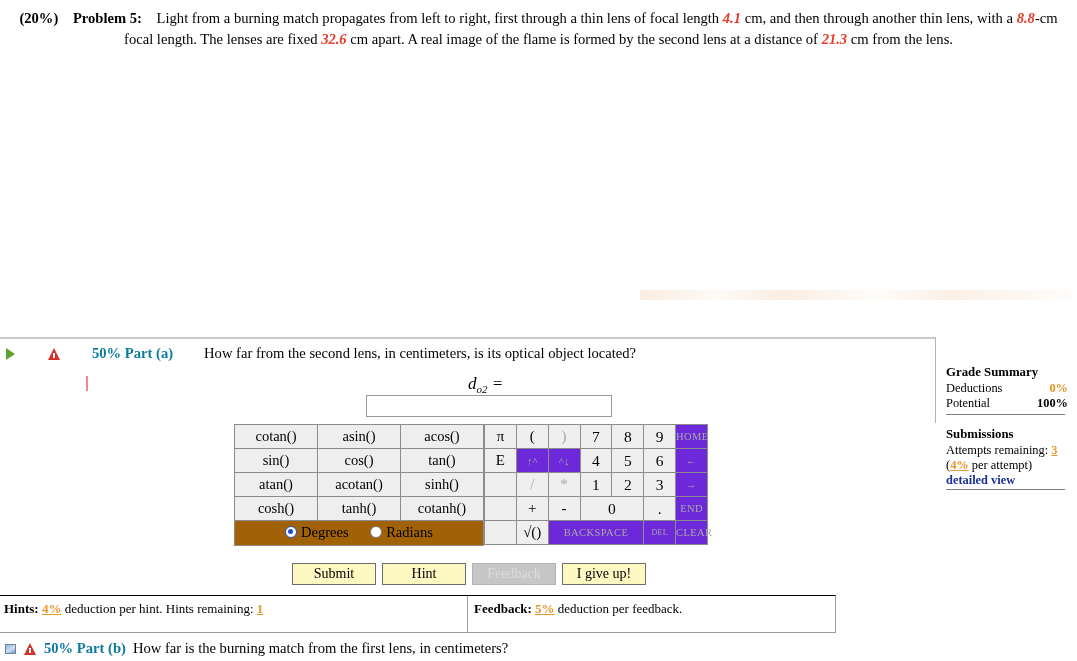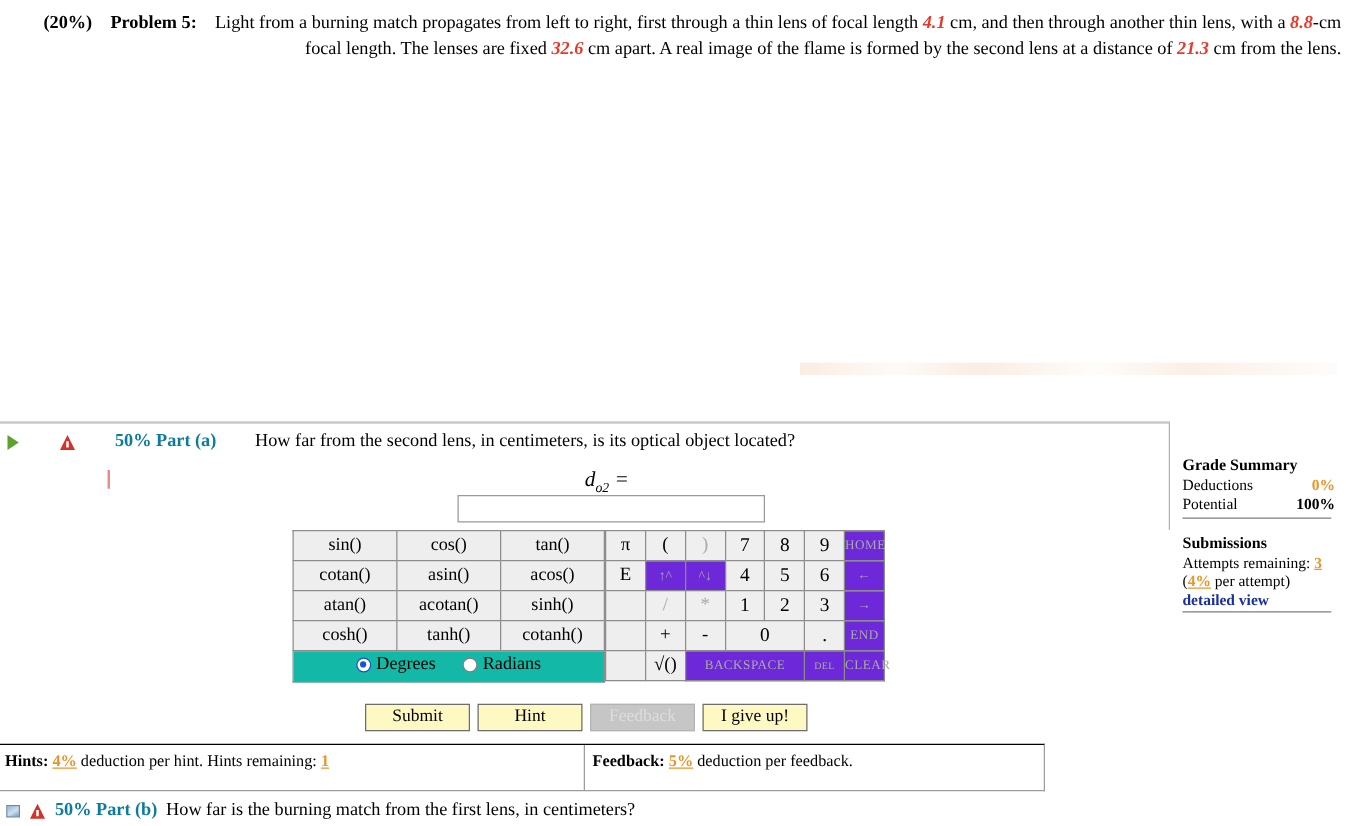--- a/index.html
+++ b/index.html
@@ -18,21 +18,21 @@
 
   
   #problem-statement {
     position: absolute;
     left: 0; top: 0;
     width: 1077px;
     padding: 8px 4px 0 4px;
     box-sizing: border-box;
     font-size: 14.6px;
     line-height: 21px;
-    text-align: right;
+    text-align: center;
   }
   #problem-statement .pct,
   #problem-statement .pnum {
     font-weight: bold;
   }
   .redval {
     color: #e8392a;
     font-weight: bold;
     font-style: italic;
   }
@@ -188,21 +188,21 @@
     cursor: default;
   }
   table.kp td.blank {
     background: #eeeeee;
     cursor: default;
   }
   
   #trig-table { width: 248px; border: 1px solid #8c8c8c; }
   #trig-table td { width: 82px; }
   #trig-table td.angle-cell {
-    background: #14b8a6;
+    background: #a16207;
     border: 1px solid #8c8c8c;
     height: 24px;
     font-size: 14.5px;
     cursor: default;
   }
   .radio-grp {
     display: inline-flex;
     align-items: center;
     gap: 4px;
     margin: 0 9px;
@@ -396,28 +396,28 @@
     <input id="answer-input" type="text" value="" style="">
   </div>
 </div>
 <div id="answer-caret"></div>
 
 <div id="keypad-wrap">
 
   <table class="kp" id="trig-table">
     <tbody>
         <tr>
+          <td>cotan()</td>
+          <td>asin()</td>
+          <td>acos()</td>
+        </tr>
+        <tr>
           <td>sin()</td>
           <td>cos()</td>
           <td>tan()</td>
-        </tr>
-        <tr>
-          <td>cotan()</td>
-          <td>asin()</td>
-          <td>acos()</td>
         </tr>
         <tr>
           <td>atan()</td>
           <td>acotan()</td>
           <td>sinh()</td>
         </tr>
         <tr>
           <td>cosh()</td>
           <td>tanh()</td>
           <td>cotanh()</td>

